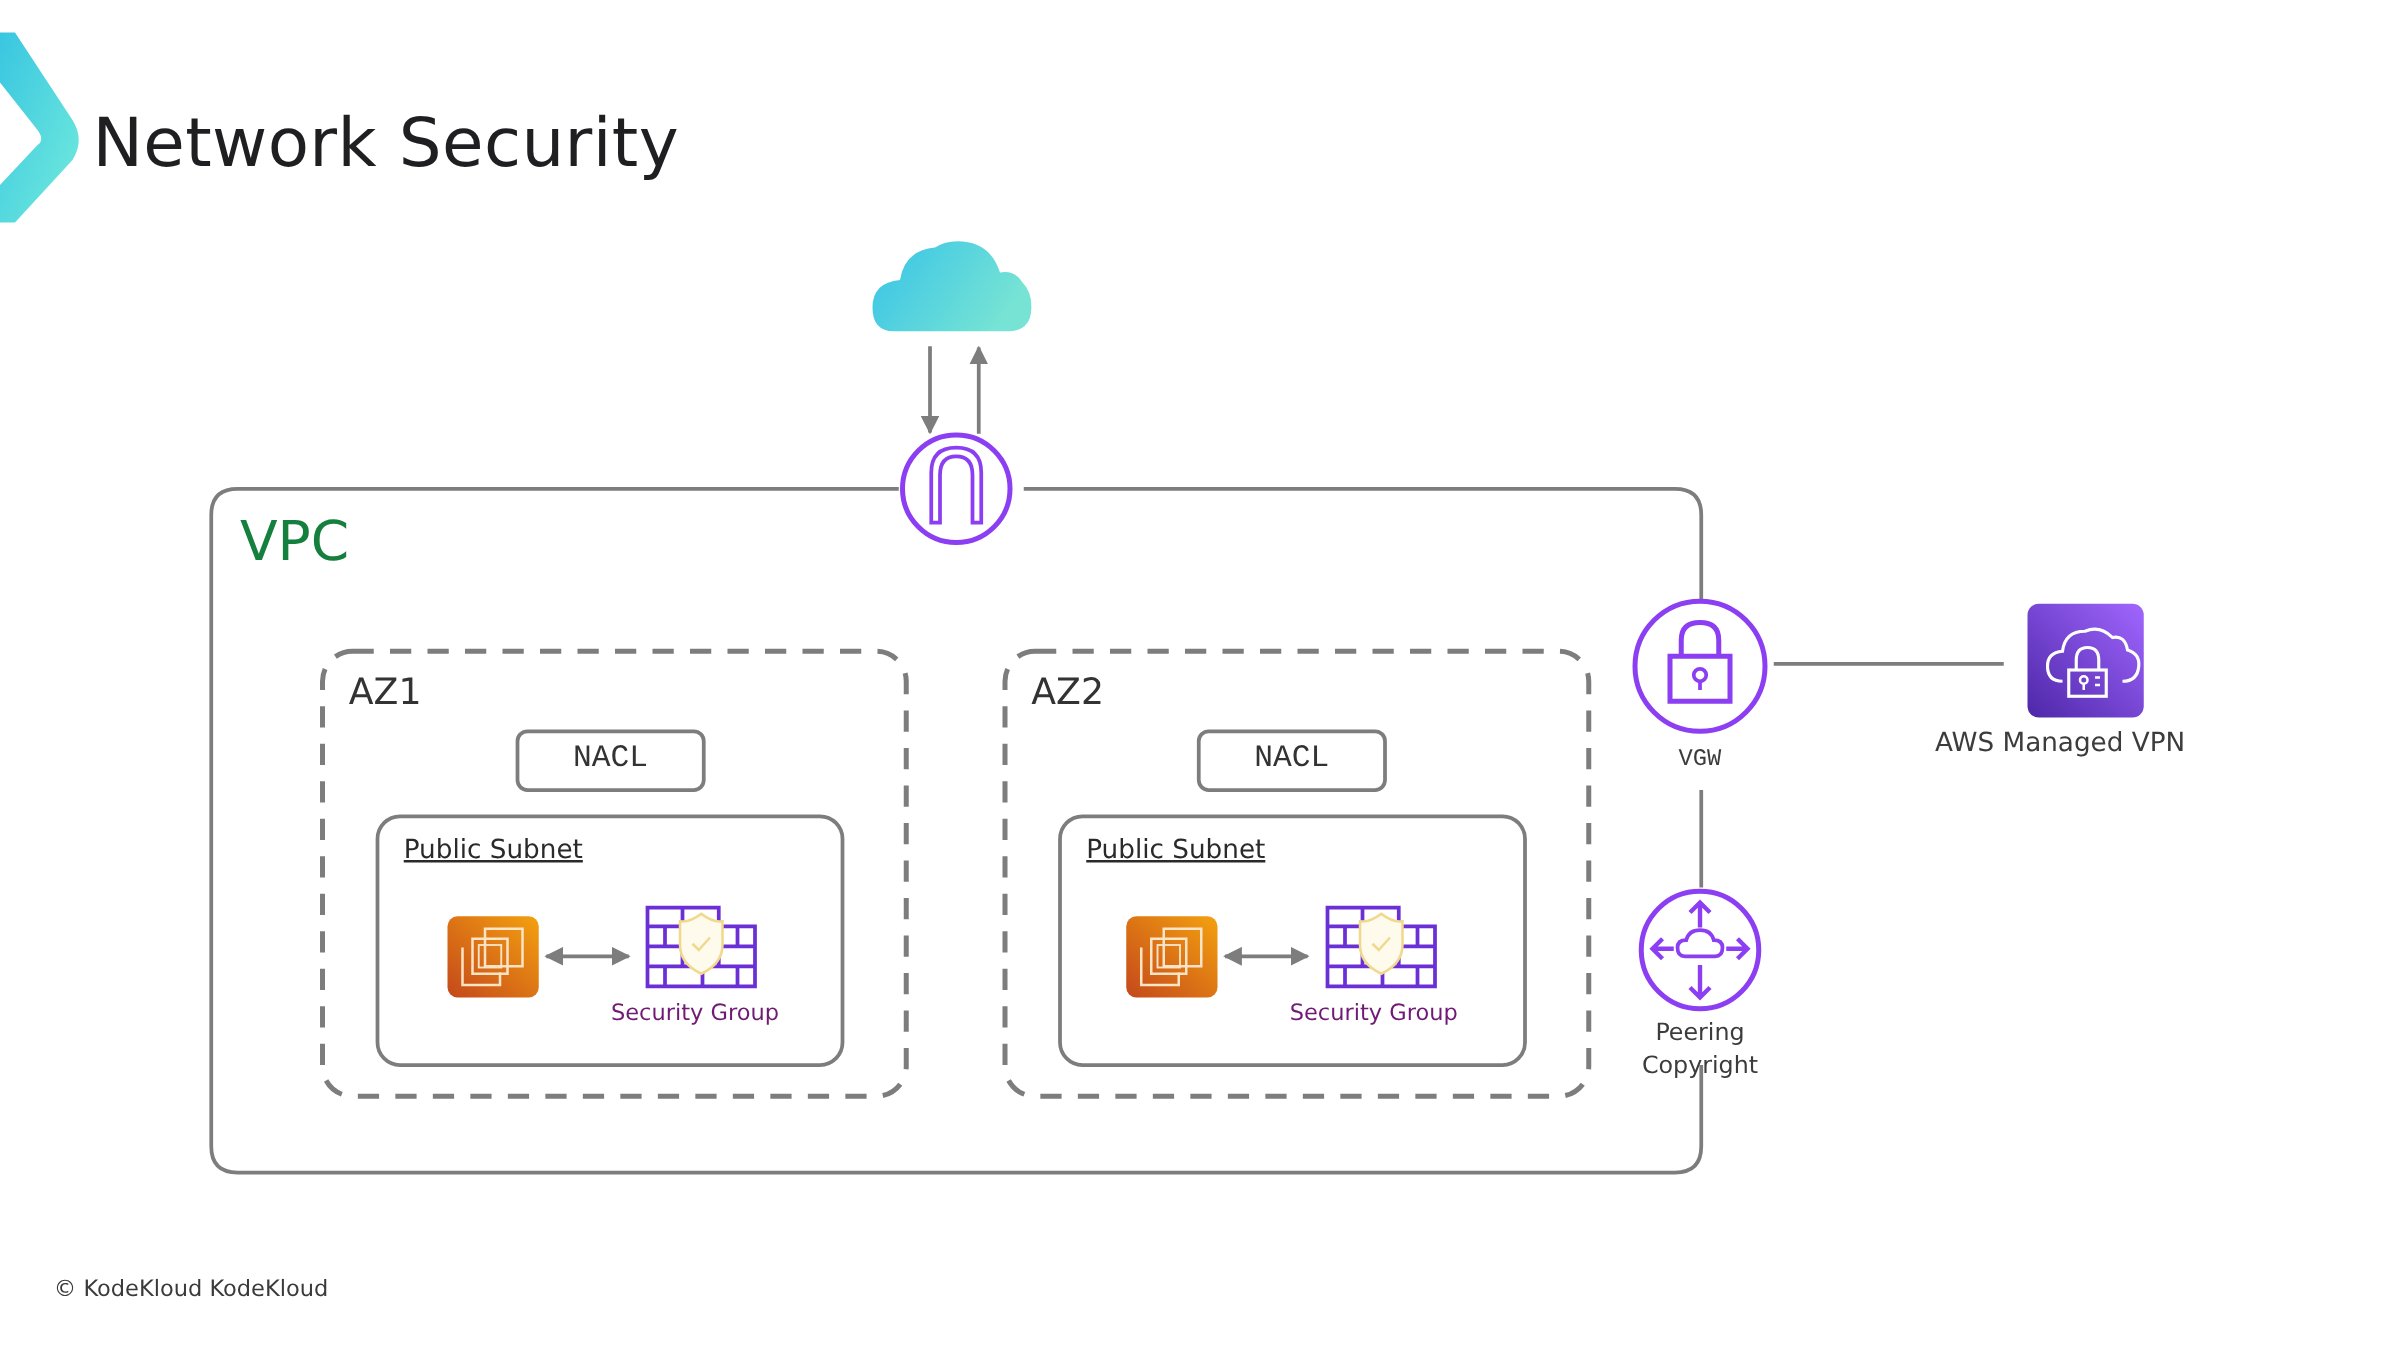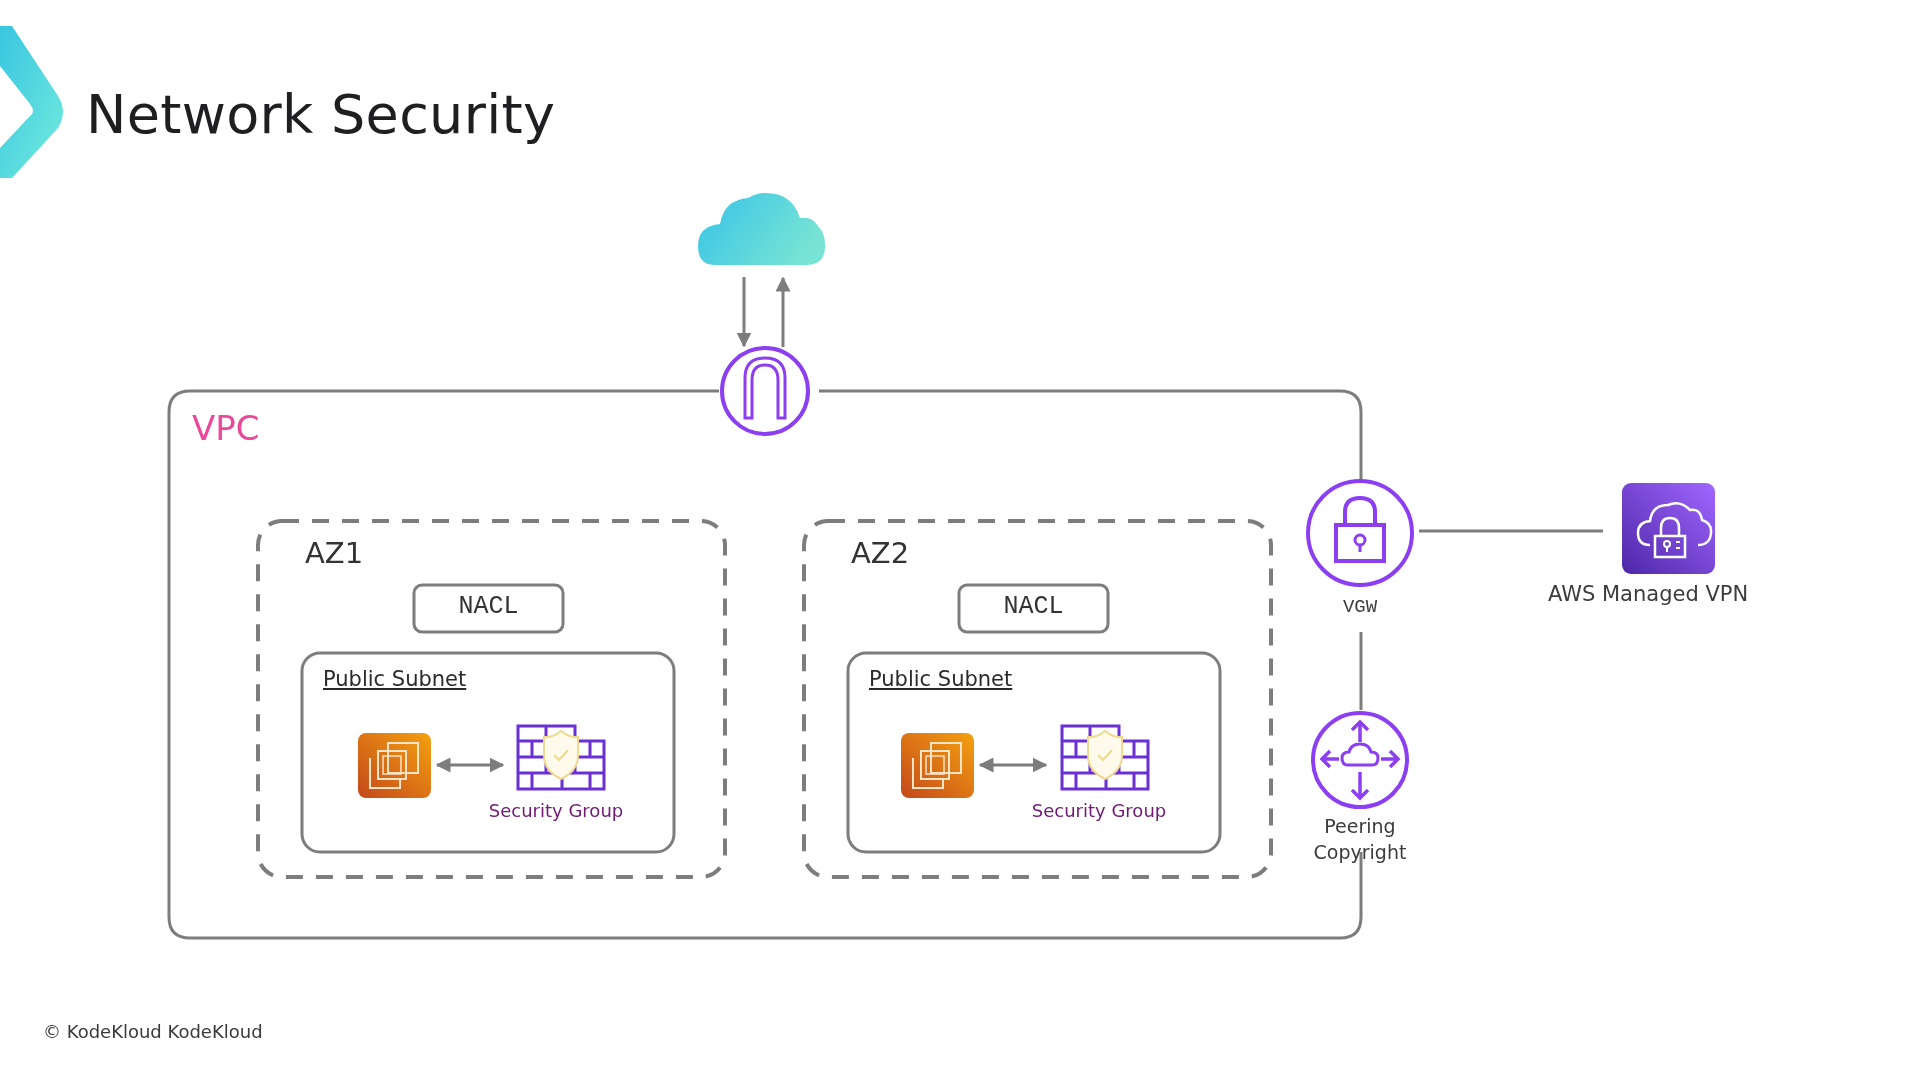--- a/index.html
+++ b/index.html
@@ -1,23 +1,23 @@
 <!DOCTYPE html>
 <html><head>
 <meta charset="utf-8">
 <style>
   html, body { margin:0; padding:0; background:#ffffff; }
   body { width:1920px; height:1080px; position:relative; overflow:hidden; font-family:"DejaVu Sans", sans-serif; color:#2b2b2b; }
   .abs { position:absolute; }
-  #title { left:74px; top:80px; font-size:54px; color:#1f1f22; letter-spacing:0.3px; white-space:nowrap; line-height:70px;margin-left:12px; }
+  #title { left:74px; top:80px; font-size:54px; color:#1f1f22; letter-spacing:0.3px; white-space:nowrap; line-height:70px; }
   #copyright { left:43px; top:1021px; font-size:18px; color:#3a3a3a; white-space:nowrap; }
   svg#diagram { position:absolute; left:0; top:0; }
   .lbl { position:absolute; white-space:nowrap; }
-  .lbl-vpc { font-size:34px; color:#ec4899; }
-  .lbl-az { font-size:29px; color:#333;margin-left:26px; }
+  .lbl-vpc { font-size:44px; color:#15803d; }
+  .lbl-az { font-size:29px; color:#333; }
   .lbl-nacl { font-size:25px; color:#333; text-align:center;font-family:Liberation Mono, monospace; }
   .lbl-subnet { font-size:21px; color:#2a2a2a;text-decoration:underline; }
   .lbl-sg { font-size:18px; color:#701a75; text-align:center; }
   .lbl-node { font-size:19px; color:#3c3c3c; text-align:center; line-height:26px; }
   .lbl-vpn { font-size:21px; color:#3c3c3c; }
 </style>
 </head>
 <body>
 
 <svg id="diagram" width="1920" height="1080" viewBox="0 0 1920 1080">

